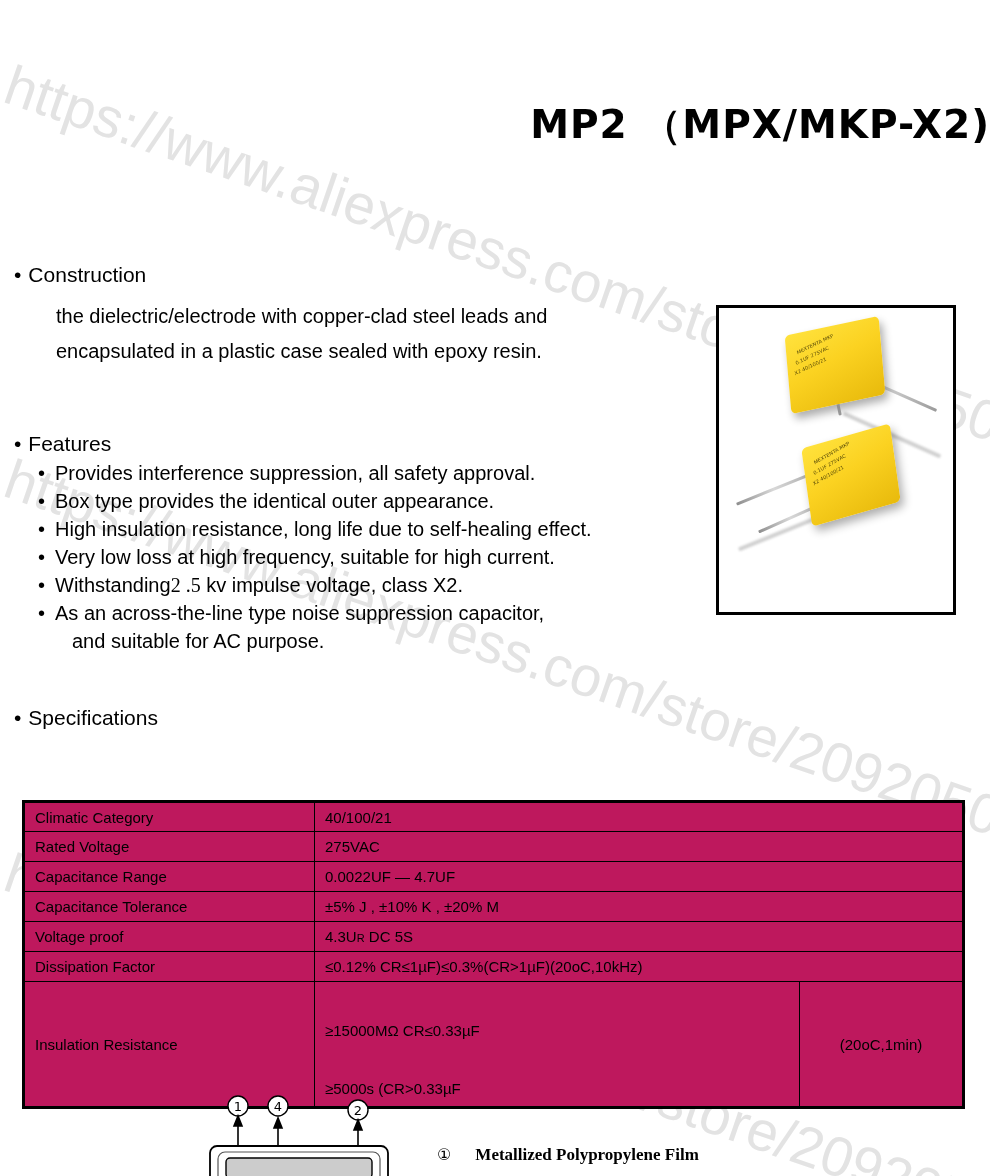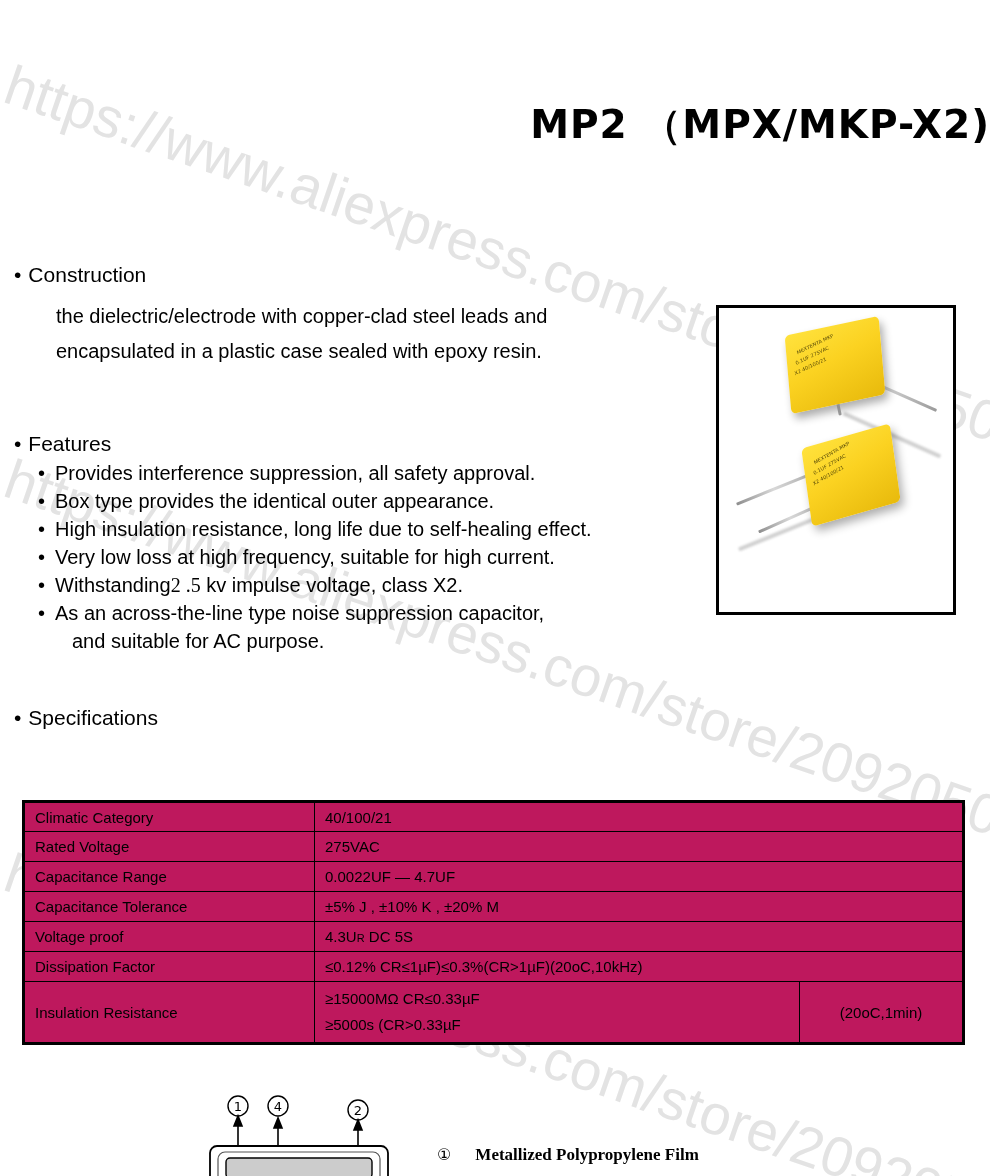--- a/index.html
+++ b/index.html
@@ -153,21 +153,21 @@
   #spec-table td {
     border: 1px solid #000;
     padding: 4px 10px;
     height: 30px;
     vertical-align: middle;
     color: #000;
     white-space: nowrap;
   }
   #spec-table .col-label { width: 291px; }
   #spec-table .tall { height: 55px; }
-  #spec-table .stack div { line-height: 26px; }
+  #spec-table .stack div { line-height: 26px; margin-top: 32px; }
   #spec-table .cond-col { width: 164px; text-align: center; }
   #spec-table tr:first-child td { border-top: 3px solid #000; }
   #spec-table tr:last-child td { border-bottom: 3px solid #000; }
   #spec-table td:first-child { border-left: 3px solid #000; }
   #spec-table td:last-child  { border-right: 3px solid #000; }
   .sub-r { font-size: 11px; vertical-align: baseline; }
 
   
   #diagram { position: absolute; left: 0; top: 1088px; width: 990px; height: 88px; z-index: 10; }
   #diagram-svg { position: absolute; left: 200px; top: 0; }

